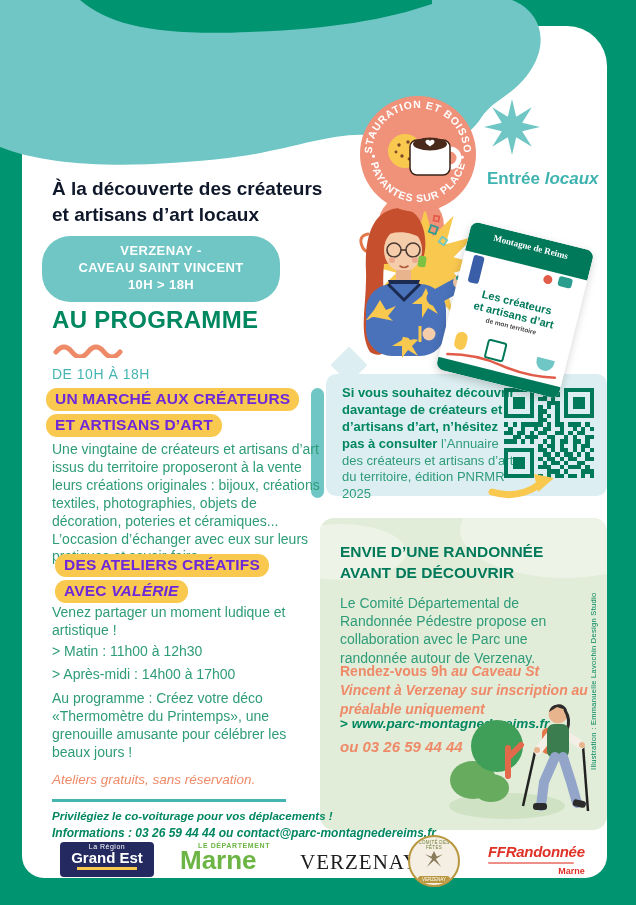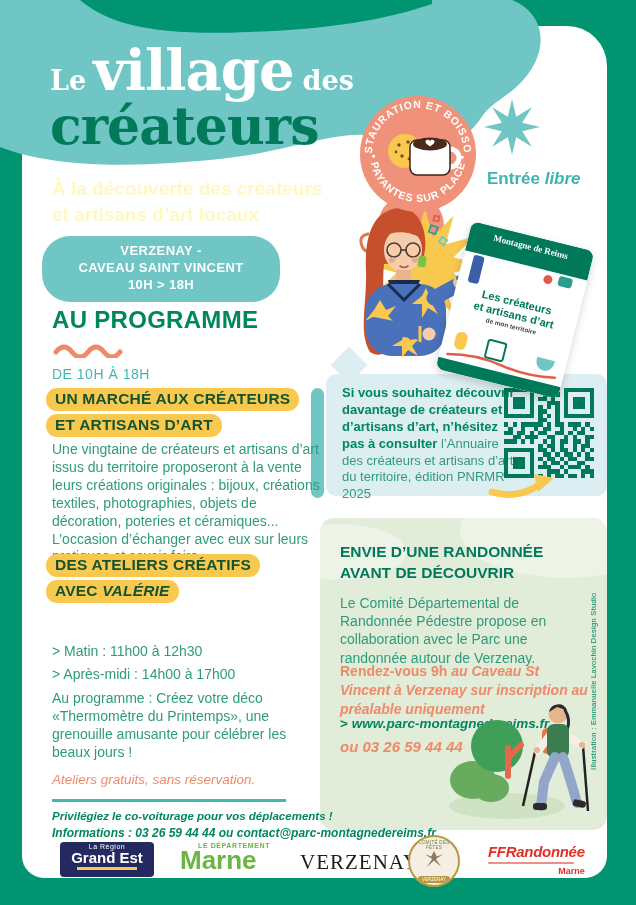--- a/index.html
+++ b/index.html
@@ -10,43 +10,43 @@
   .top-deco{position:absolute;left:0;top:0;z-index:2;}
 
   
   .title{position:absolute;left:50px;top:42px;z-index:3;font-family:"DejaVu Serif",serif;font-weight:bold;line-height:1;}
   .t-line1{color:#ffffff;white-space:nowrap;}
   .t-le{font-size:27px;margin-right:7px;}
   .t-village{font-size:56px;letter-spacing:-1px;}
   .t-des{font-size:27px;margin-left:9px;}
   .t-line2{color:#007a59;font-size:52px;margin-top:2px;letter-spacing:-1px;}
 
-  .subtitle{position:absolute;left:52px;top:176px;z-index:3;color:#fef9c3;font-weight:bold;
+  .subtitle{position:absolute;left:52px;top:176px;z-index:3;color:#0f172a;font-weight:bold;
             font-size:19px;line-height:1.35;}
 
   
   .badge{position:absolute;left:358px;top:94px;width:120px;height:120px;z-index:4;}
   .star8{position:absolute;left:484px;top:99px;z-index:4;}
   .entree{position:absolute;left:487px;top:169px;z-index:4;color:#3eb3b0;font-weight:bold;font-size:17px;}
 
   
   .venue{position:absolute;left:42px;top:236px;width:238px;z-index:3;background:#6fc6c5;color:#fff;
          border-radius:28px;text-align:center;font-weight:bold;font-size:13px;line-height:1.3;
          padding:7px 0 8px;letter-spacing:.4px;}
 
   .programme{position:absolute;left:52px;top:306px;z-index:3;color:#00875f;font-weight:800;font-size:24px;letter-spacing:.3px;}
   .wavy{position:absolute;left:52px;top:340px;z-index:3;}
   .hours{position:absolute;left:52px;top:366px;z-index:3;color:#45b5b2;font-weight:400;font-size:14px;letter-spacing:.5px;}
 
   .chips{z-index:3;}
   .chip-row{margin-bottom:3px;}
-  .chip{display:inline-block;background:#f9c84f;color:#14532d;font-weight:800;font-size:15.5px;
+  .chip{display:inline-block;background:#f9c84f;color:#6d28d9;font-weight:800;font-size:15.5px;
         padding:2px 9px 3px;border-radius:11px;letter-spacing:.2px;}
   .chips1{position:absolute;left:46px;top:388px;}
-  .chips2{position:absolute;left:46px;top:554px;}
+  .chips2{position:absolute;left:55px;top:554px;}
 
   .body-text{color:#2f9c79;font-size:14px;line-height:1.28;z-index:3;}
   .para1{position:absolute;left:52px;top:441px;width:276px;}
   .s2-intro{position:absolute;left:52px;top:604px;width:276px;}
   .s2-item1{position:absolute;left:52px;top:643px;width:276px;}
   .s2-item2{position:absolute;left:52px;top:666px;width:276px;}
   .s2-body{position:absolute;left:52px;top:690px;width:276px;}
   .s2-body2{position:absolute;left:52px;top:746px;width:276px;}
   .s2-note{position:absolute;left:52px;top:772px;width:276px;color:#ef8a68;font-style:italic;font-size:13.5px;z-index:3;}
 
@@ -124,26 +124,20 @@
 
 <div class="page">
 
   <div class="white-area"></div>
 
   <svg class="top-deco" width="636" height="220" viewBox="0 0 636 220">
     <path d="M0,0 L512,0 C542,12 548,42 532,68 C515,96 494,98 481,118 C463,146 428,152 388,139 C345,125 298,150 228,158 C148,167 58,170 0,147 Z" fill="#6fc6c5"></path>
     <path d="M80,0 C110,26 160,36 250,32 C330,29 385,20 432,4 L432,0 Z" fill="#009470"></path>
   </svg>
 
-  <div class="title">
-    <div class="t-line1">
-      <span class="t-le">Le</span><span class="t-village">village</span><span class="t-des">des</span>
-    </div>
-    <div class="t-line2">créateurs</div>
-  </div>
 
   <svg class="badge" viewBox="0 0 120 120">
     <circle cx="60" cy="60" r="58" fill="#f0917a"></circle>
     <circle cx="47" cy="57" r="17" fill="#f9c84f"></circle>
     <g fill="#7a4a28">
       <circle cx="41" cy="51" r="1.7"></circle>
         <circle cx="50" cy="48" r="1.7"></circle>
         <circle cx="55" cy="56" r="1.7"></circle>
       <circle cx="44" cy="62" r="1.7"></circle>
         <circle cx="38" cy="58" r="1.4"></circle>
@@ -166,21 +160,21 @@
       <textPath href="#arcBottom" startOffset="50%" text-anchor="middle">• PAYANTES SUR PLACE •</textPath>
     </text>
   </svg>
 
   <svg class="star8" width="56" height="56" viewBox="0 0 56 56">
     <polygon fill="#6fc6c5" points="28,0 32.2,17.8 47.8,8.2 38.2,23.8 56,28 38.2,32.2 47.8,47.8 32.2,38.2 28,56 23.8,38.2 8.2,47.8 17.8,32.2 0,28 17.8,23.8 8.2,8.2 23.8,17.8"></polygon>
   </svg>
 
   <div class="entree">
     <span>Entrée</span>
-    <i>libre</i>
+    <i>locaux</i>
   </div>
 
   <div class="venue">
     <div>VERZENAY -</div>
     <div>CAVEAU SAINT VINCENT</div>
     <div>10H &gt; 18H</div>
   </div>
 
   <div class="subtitle">
     <div>À la découverte des créateurs</div>
@@ -196,20 +190,21 @@
   <div class="chips chips1">
     <div class="chip-row"><span class="chip">UN MARCHÉ AUX CRÉATEURS</span></div>
     <div class="chip-row"><span class="chip">ET ARTISANS D’ART</span></div>
   </div>
   <div class="body-text para1">Une vingtaine de créateurs et artisans d’art issus du territoire proposeront à la vente leurs créations originales : bijoux, créations textiles, photographies, objets de décoration, poteries et céramiques... L’occasion d’échanger avec eux sur leurs pratiques et savoir-faire.</div>
 
   <div class="chips chips2">
     <div class="chip-row"><span class="chip">DES ATELIERS CRÉATIFS</span></div>
     <div class="chip-row"><span class="chip"><span>AVEC </span><i>VALÉRIE</i></span></div>
   </div>
+  <div class="body-text s2-intro">Venez partager un moment ludique et artistique !</div>
   <div class="body-text s2-item1">&gt; Matin : 11h00 à 12h30</div>
   <div class="body-text s2-item2">&gt; Après-midi : 14h00 à 17h00</div>
   <div class="body-text s2-body">Au programme : Créez votre déco «Thermomètre du Printemps», une grenouille amusante pour célébrer les beaux jours !</div>
   <div class="s2-note">Ateliers gratuits, sans réservation.</div>
 
   <div class="tealrule"></div>
   <div class="carpool">Privilégiez le co-voiturage pour vos déplacements !</div>
   <div class="infoline">Informations : 03 26 59 44 44 ou contact@parc-montagnedereims.fr</div>
 
   <div class="logo-grandest">

